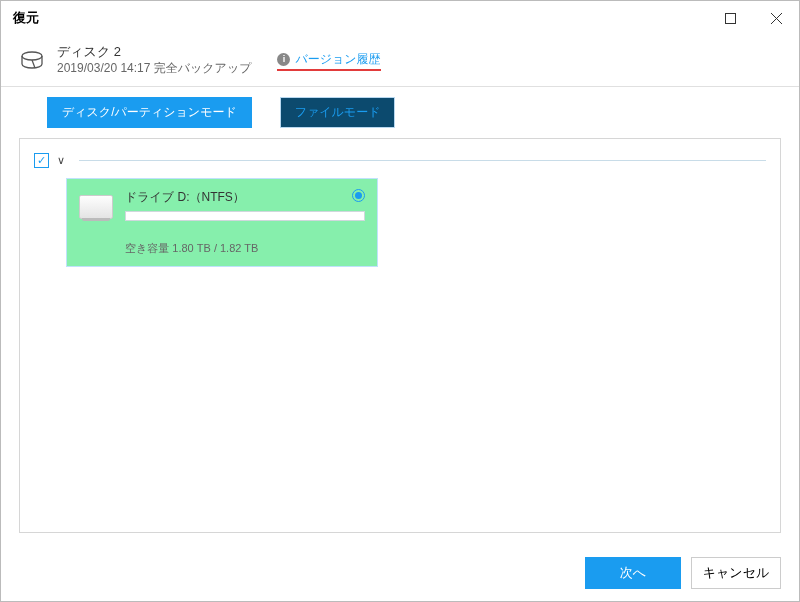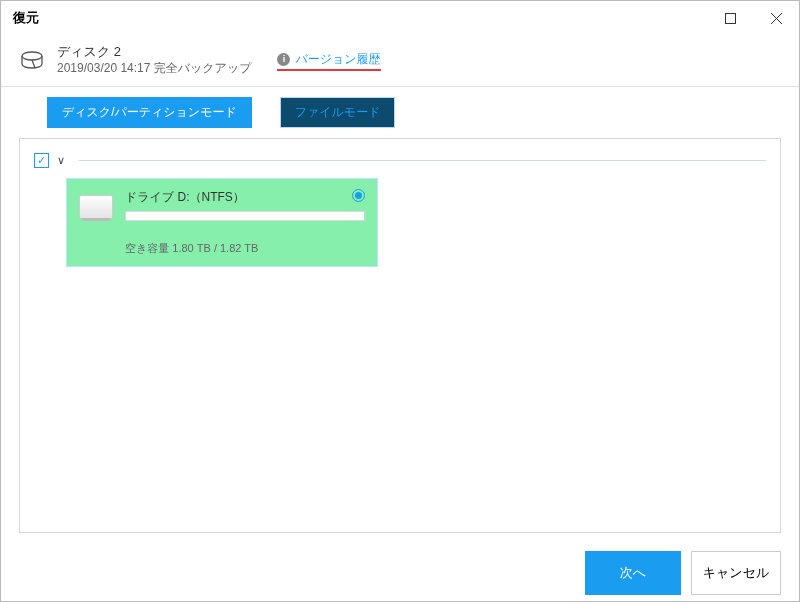--- a/index.html
+++ b/index.html
@@ -35,21 +35,21 @@
   .drive-img { width: 34px; height: 24px; margin-top: 6px; background: linear-gradient(#fefefe, #e4e4e4); border: 1px solid #ccc; border-radius: 2px; position: relative; }
   .drive-img::after { content: ""; position: absolute; bottom: -3px; left: 2px; right: 2px; height: 3px; background: #bbb; border-radius: 0 0 2px 2px; }
   .drive-info { flex: 1; }
   .drive-name { font-size: 12px; color: #333; margin-bottom: 5px; }
   .drive-bar { height: 10px; border: 1px solid #cfd8dc; background: #fff; margin-bottom: 5px; }
   .drive-space { font-size: 11px; color: #666; margin-top: 20px; }
   .radio { position: absolute; top: 10px; right: 12px; width: 13px; height: 13px; border-radius: 50%; border: 1px solid #1a9cf0; display: flex; align-items: center; justify-content: center; }
   .radio-dot { width: 7px; height: 7px; background: #1a9cf0; border-radius: 50%; }
   
   .footer { height: 56px; display: flex; align-items: center; justify-content: flex-end; padding: 0 18px; gap: 10px; }
-  .btn { min-width: 90px; height: 44px; font-size: 13px; border: 1px solid #ccc; background: #fff; cursor: pointer; display: flex; align-items: center; justify-content: center; }
+  .btn { min-width: 90px; height: 32px; font-size: 13px; border: 1px solid #ccc; background: #fff; cursor: pointer; display: flex; align-items: center; justify-content: center; }
   .btn.primary { background: #1a9cf0; color: #fff; border-color: #1a9cf0; min-width: 96px; }
 </style>
 </head>
 <body>
 
 <div class="titlebar">
   <span class="titlebar-text">復元</span>
   <div class="titlebar-controls">
     <div class="titlebar-btn">
       <svg width="11" height="11">

